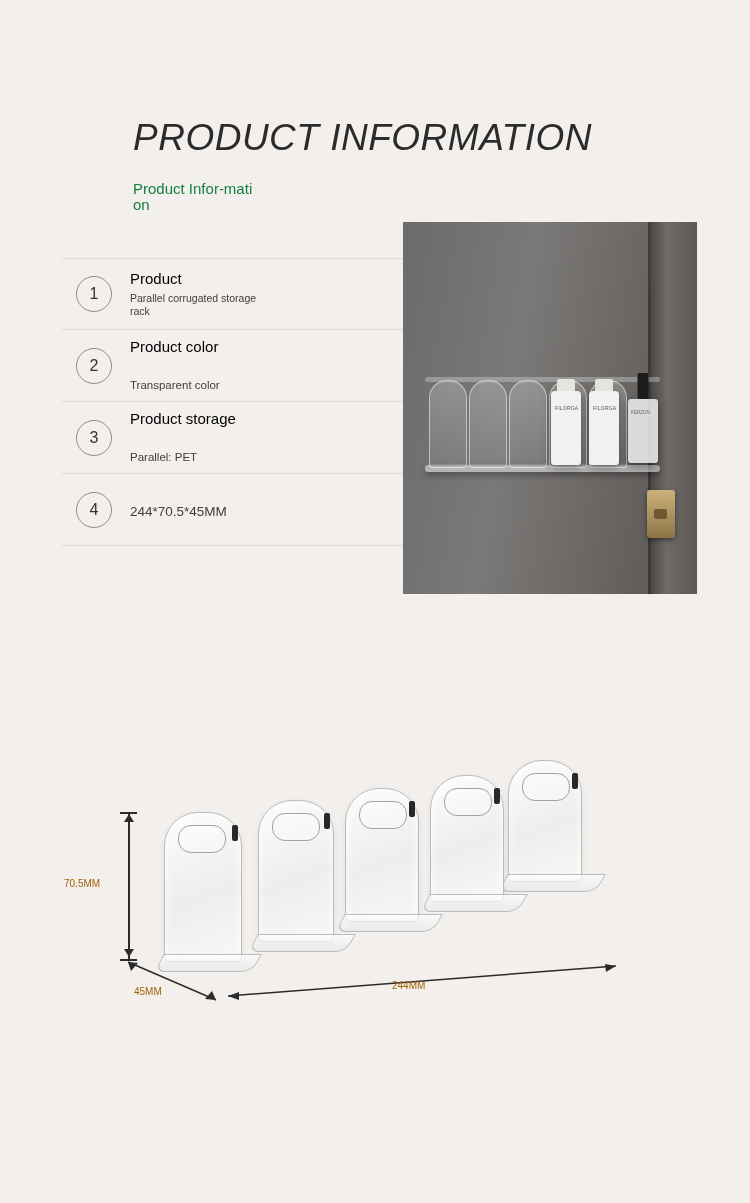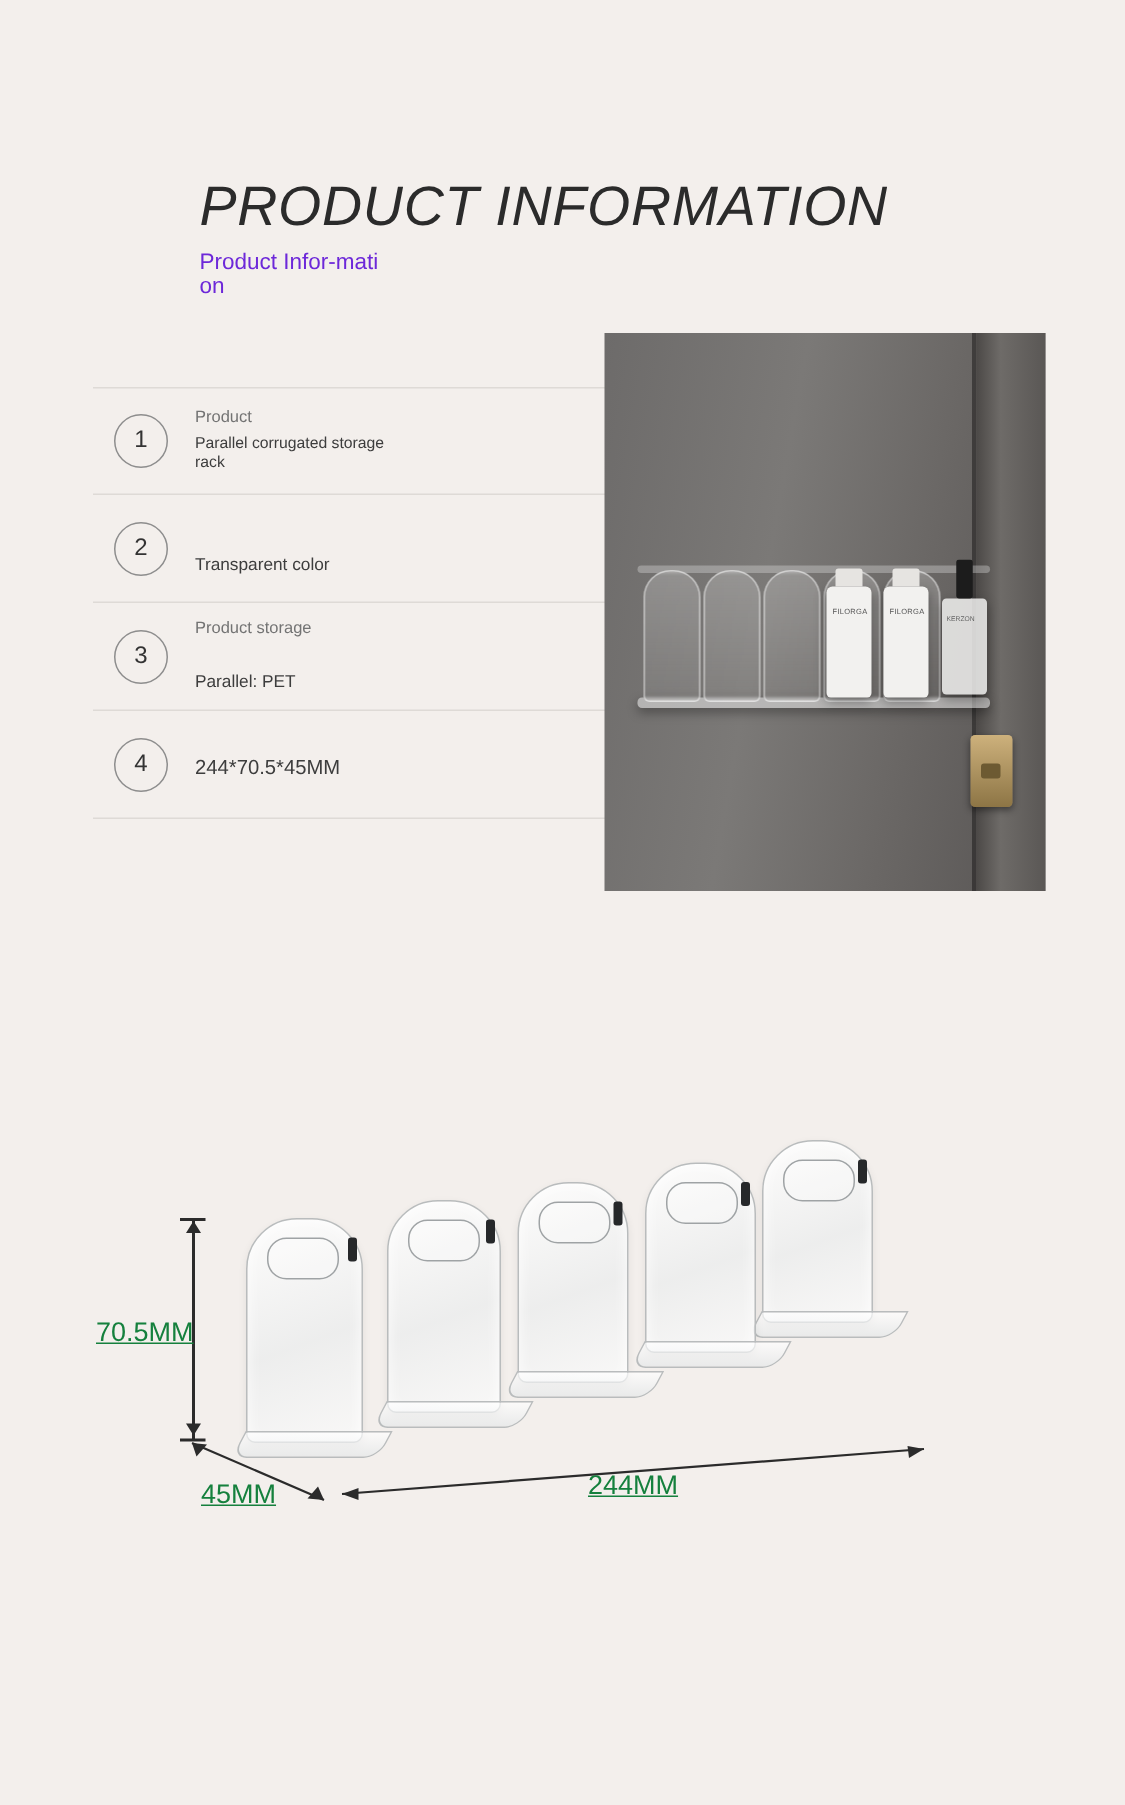--- a/index.html
+++ b/index.html
@@ -26,23 +26,23 @@
   .title-main {
     font-size: 37px;
     letter-spacing: 0.5px;
     font-weight: 400;
     color: #2b2b2b;
     line-height: 1.1;
     white-space: nowrap;
     font-style: italic;
   }
   .title-sub {
-    margin-top: 8px;
+    margin-top: 22px;
     font-size: 15px;
-    color: #6d28d9;
+    color: #15803d;
     line-height: 1.12;
     width: 120px;
     word-break: break-all;
   }
 
   
   .info-list {
     position: absolute;
     left: 62px;
     top: 258px;
@@ -72,22 +72,22 @@
     background: transparent;
   }
   .row-text {
     position: absolute;
     left: 68px;
     top: 50%;
     transform: translateY(-50%);
     width: 250px;
   }
   .row-label {
-    font-size: 11px;
-    color: #737373;
+    font-size: 15px;
+    color: #000000;
     line-height: 1.25;
   }
   .row-value {
     font-size: 10.5px;
     color: #3d3d3d;
     margin-top: 3px;
     line-height: 1.25;
     width: 130px;
   }
   .row-value.big {
@@ -240,23 +240,22 @@
   
   .diagram {
     position: absolute;
     left: 0;
     top: 730px;
     width: 750px;
     height: 330px;
   }
   .dim-label {
     position: absolute;
-    font-size: 18px;
-    color: #15803d;
-    text-decoration: underline;
+    font-size: 10px;
+    color: #a16207;
   }
   .holder {
     position: absolute;
     border: 1.5px solid #b9bcbd;
     background: linear-gradient(160deg, rgba(255,255,255,.85), rgba(232,236,238,.55) 55%, rgba(250,250,250,.8));
     border-radius: 34px 34px 6px 6px;
     box-shadow: inset 0 0 10px rgba(255,255,255,.9), 0 2px 6px rgba(0,0,0,.07);
   }
   .holder .ring {
     position: absolute;
@@ -311,20 +310,21 @@
     <div class="circle">1</div>
     <div class="row-text">
       <div class="row-label">Product</div>
       <div class="row-value">Parallel corrugated storage rack</div>
     </div>
   </div>
 
   <div class="info-row">
     <div class="circle">2</div>
     <div class="row-text">
+      <div class="row-label">Product color</div>
       <div class="row-value mid">Transparent color</div>
     </div>
   </div>
 
   <div class="info-row">
     <div class="circle">3</div>
     <div class="row-text">
       <div class="row-label">Product storage</div>
       <div class="row-value mid">Parallel: PET</div>
     </div>

